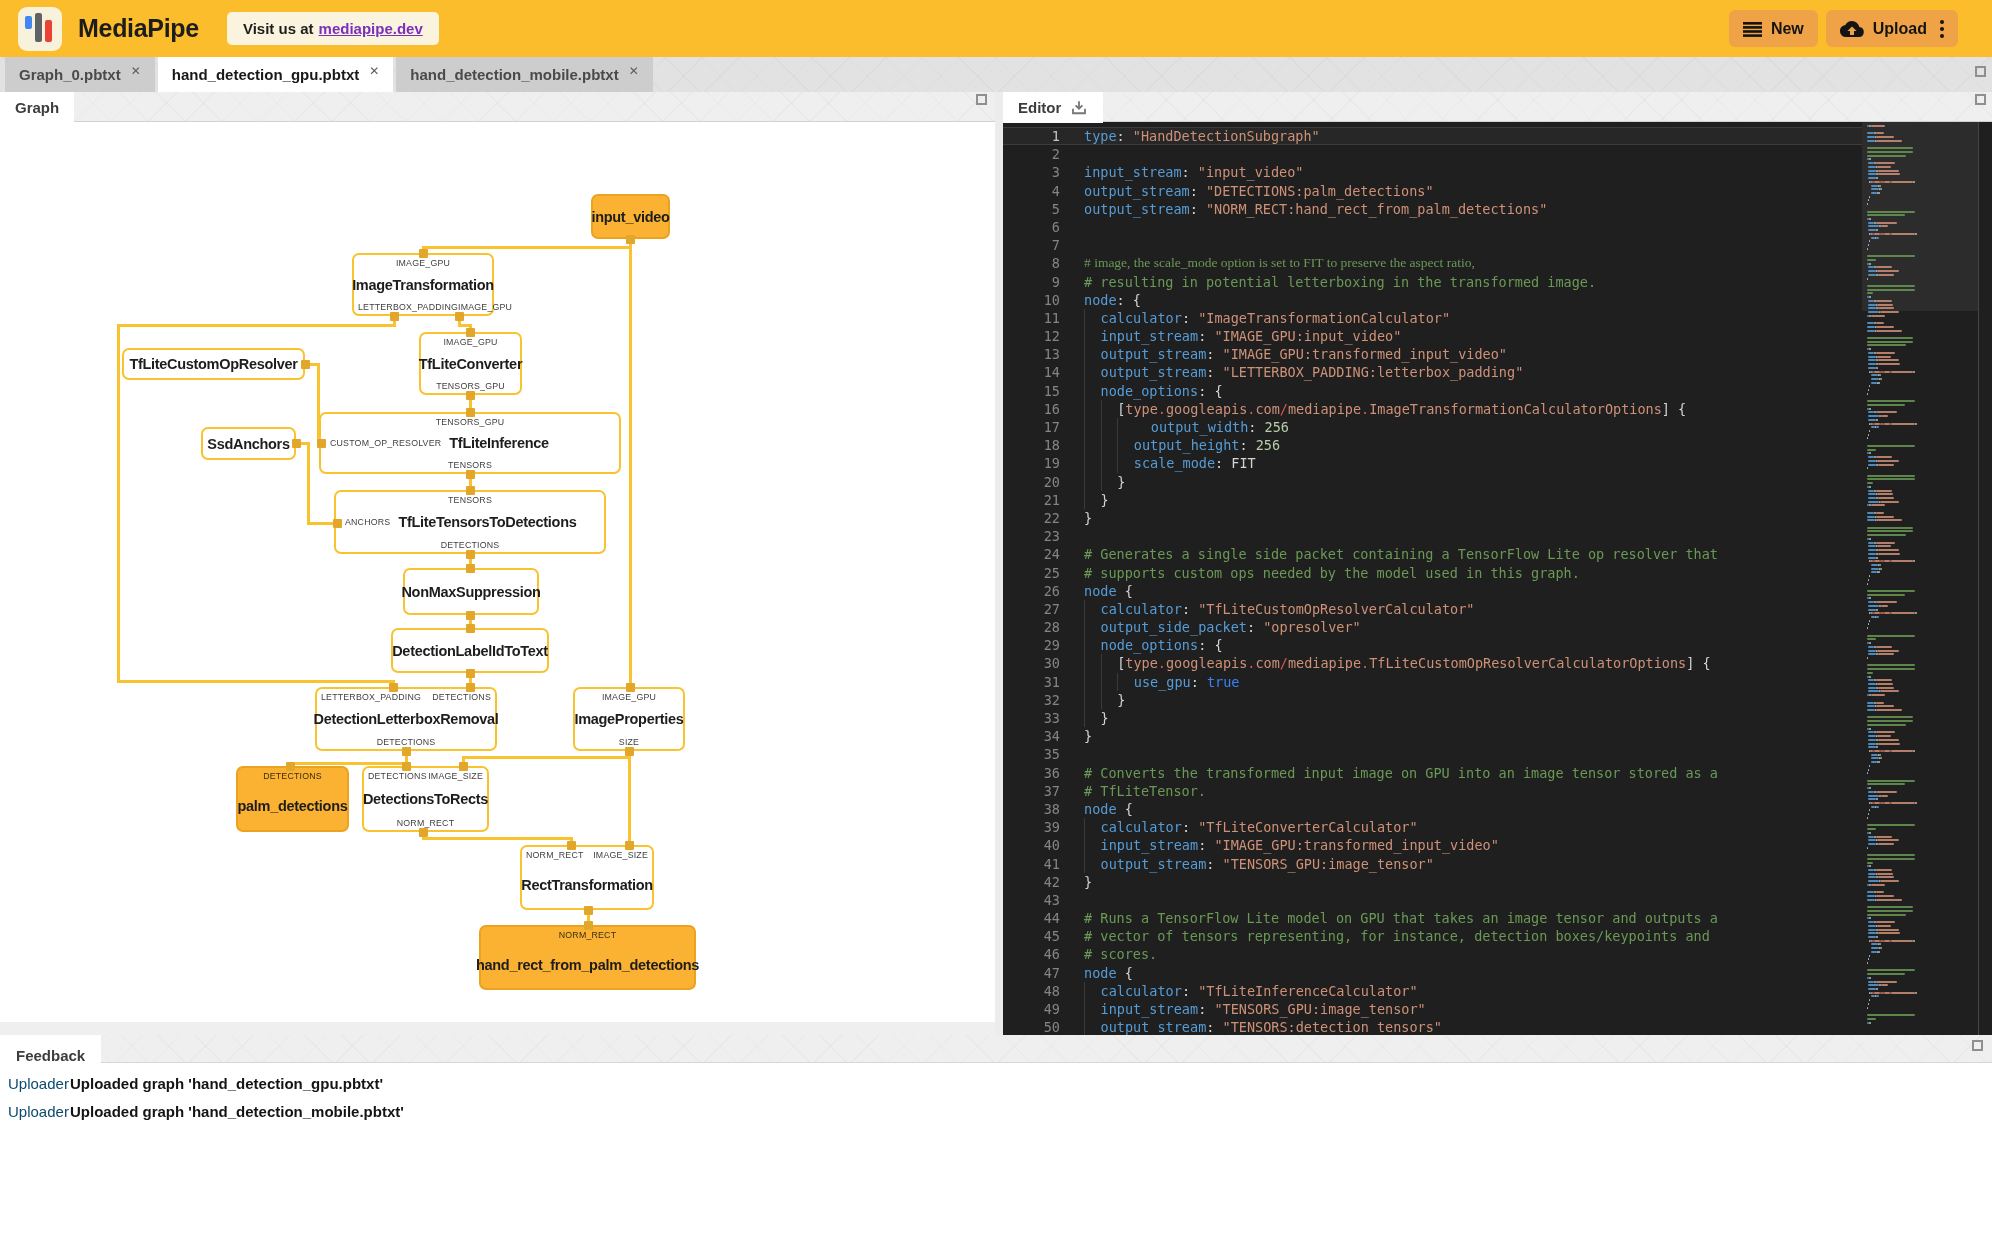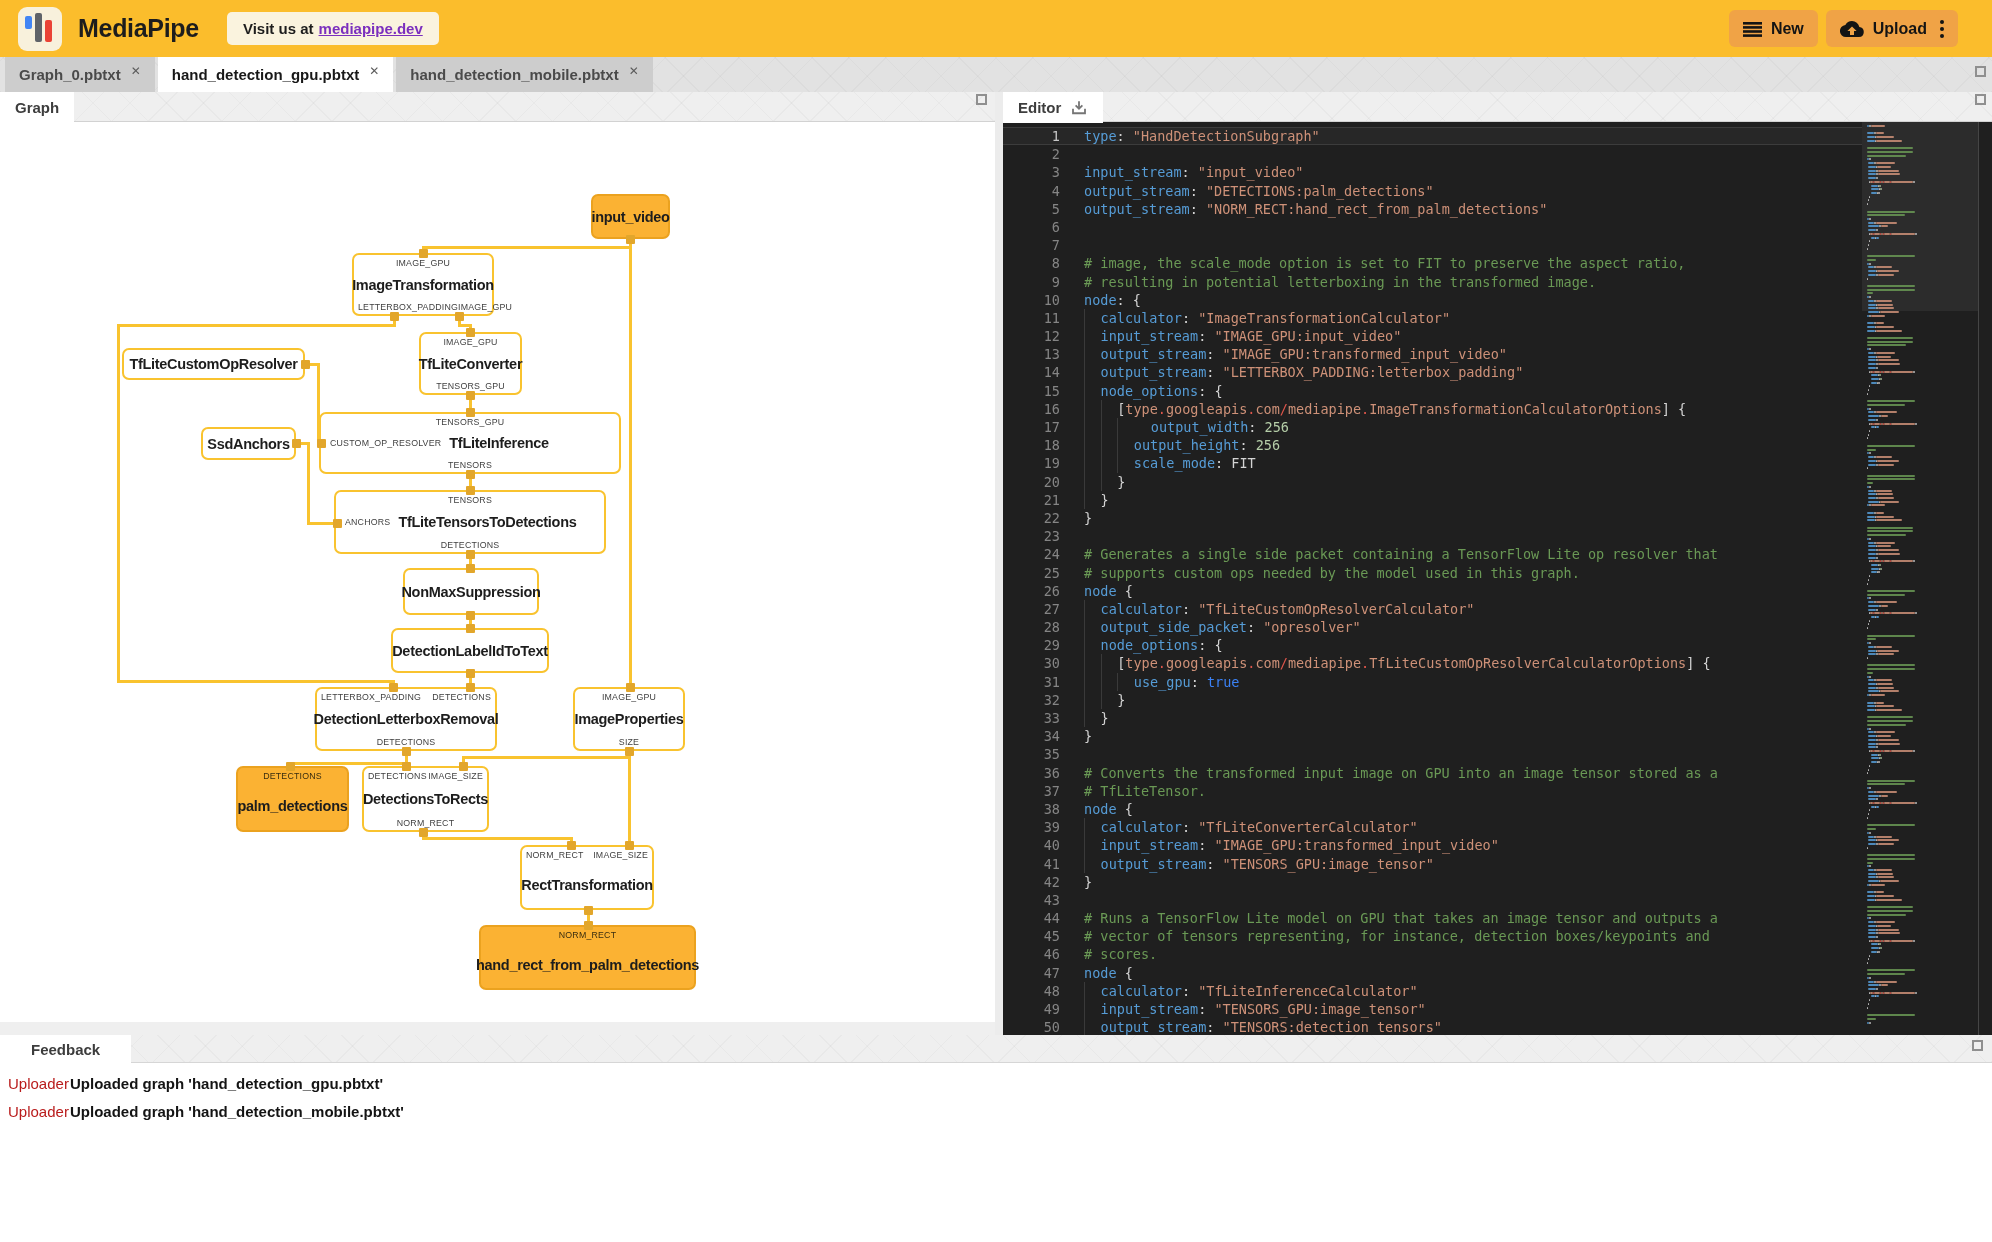--- a/index.html
+++ b/index.html
@@ -79,24 +79,24 @@
   .tk-p{color:#d4d4d4} .tk-b{color:#3b82f6} .tk-t{color:#ce9178} .tk-d{color:#e0564b} .tk-w{color:#d4d4d4}
 
   .minimap { position:absolute; right:14px; top:0; width:116px; bottom:0; overflow:hidden; cursor:pointer; }
   .mm-seg { position:absolute; height:2px; border-radius:1px; opacity:0.85; }
   .mm-view { position:absolute; left:0; right:0; top:0; background:rgba(255,255,255,0.06); }
   .scroll-line { position:absolute; right:13px; top:0; bottom:0; width:1px; background:#454545; }
 
   
   .feedback-strip { position:absolute; left:0; top:1035px; width:1992px; height:28px; border-bottom:1px solid #D6D6D6; }
   .feedback-tab { position:absolute; left:0; top:0; height:29px; background:#fff; display:flex;
-    align-items:center; padding:0 31px; font-size:15px; font-weight:bold; color:#3d3d3d; }
+    align-items:flex-end; padding:0 16px; font-size:15px; font-weight:bold; color:#3d3d3d; }
   .feedback-body { position:absolute; left:0; top:1063px; width:1992px; height:179px; background:#fff; padding-top:7px; }
   .fb-row { position:relative; height:28px; }
-  .fb-src { position:absolute; left:8px; top:5px; font-size:15px; color:#b91c1c; }
+  .fb-src { position:absolute; left:8px; top:5px; font-size:15px; color:#0c4a6e; }
   .fb-msg { position:absolute; left:70px; top:5px; font-size:15px; font-weight:bold; color:#141414; }
 
   svg { display:block; }
 </style>
 </head>
 <body>
 
 <div id="app">
 
   <div class="header">
@@ -383,21 +383,21 @@
       </div>
       <div class="editor-dark">
         <div class="code" id="code">
             <div class="cline cur"><span class="num">1</span><span class="ltxt" style="left: 81px;"><span class="tk-k">type</span><span class="tk-p">: </span><span class="tk-s">"HandDetectionSubgraph"</span></span></div>
             <div class="cline"><span class="num">2</span><span class="ltxt" style="left: 81px;"></span></div>
             <div class="cline"><span class="num">3</span><span class="ltxt" style="left: 81px;"><span class="tk-k">input_stream</span><span class="tk-p">: </span><span class="tk-s">"input_video"</span></span></div>
             <div class="cline"><span class="num">4</span><span class="ltxt" style="left: 81px;"><span class="tk-k">output_stream</span><span class="tk-p">: </span><span class="tk-s">"DETECTIONS:palm_detections"</span></span></div>
             <div class="cline"><span class="num">5</span><span class="ltxt" style="left: 81px;"><span class="tk-k">output_stream</span><span class="tk-p">: </span><span class="tk-s">"NORM_RECT:hand_rect_from_palm_detections"</span></span></div>
             <div class="cline"><span class="num">6</span><span class="ltxt" style="left: 81px;"></span></div>
             <div class="cline"><span class="num">7</span></div>
-            <div class="cline"><span class="num">8</span><span class="ltxt" style="left: 81px;"><span class="tk-c"># image, the scale_mode option is set to FIT to preserve the aspect ratio,</span></span></div>
+            <div class="cline"><span class="num">8</span><span class="ltxt" style="left: 81px; font-family: Liberation Serif, serif;"><span class="tk-c"># image, the scale_mode option is set to FIT to preserve the aspect ratio,</span></span></div>
             <div class="cline"><span class="num">9</span><span class="ltxt" style="left: 81px;"><span class="tk-c"># resulting in potential letterboxing in the transformed image.</span></span></div>
             <div class="cline"><span class="num">10</span><span class="ltxt" style="left: 81px;"><span class="tk-k">node</span><span class="tk-p">: {</span></span></div>
             <div class="cline"><span class="num">11</span><span class="ig" style="left: 81px;"></span><span class="ltxt" style="left: 97.6px;"><span class="tk-k">calculator</span><span class="tk-p">: </span><span class="tk-s">"ImageTransformationCalculator"</span></span></div>
             <div class="cline"><span class="num">12</span><span class="ig" style="left: 81px;"></span><span class="ltxt" style="left: 97.6px;"><span class="tk-k">input_stream</span><span class="tk-p">: </span><span class="tk-s">"IMAGE_GPU:input_video"</span></span></div>
             <div class="cline"><span class="num">13</span><span class="ig" style="left: 81px;"></span><span class="ltxt" style="left: 97.6px;"><span class="tk-k">output_stream</span><span class="tk-p">: </span><span class="tk-s">"IMAGE_GPU:transformed_input_video"</span></span></div>
             <div class="cline"><span class="num">14</span><span class="ig" style="left: 81px;"></span><span class="ltxt" style="left: 97.6px;"><span class="tk-k">output_stream</span><span class="tk-p">: </span><span class="tk-s">"LETTERBOX_PADDING:letterbox_padding"</span></span></div>
             <div class="cline"><span class="num">15</span><span class="ig" style="left: 81px;"></span><span class="ltxt" style="left: 97.6px;"><span class="tk-k">node_options</span><span class="tk-p">: {</span></span></div>
             <div class="cline"><span class="num">16</span><span class="ig" style="left: 81px;"></span><span class="ig" style="left: 97.6px;"></span><span class="ltxt" style="left: 114.2px;"><span class="tk-p">[</span><span class="tk-t">type</span><span class="tk-d">.</span><span class="tk-t">googleapis</span><span class="tk-d">.</span><span class="tk-t">com</span><span class="tk-d">/</span><span class="tk-t">mediapipe</span><span class="tk-d">.</span><span class="tk-t">ImageTransformationCalculatorOptions</span><span class="tk-p">] {</span></span></div>
             <div class="cline"><span class="num">17</span><span class="ig" style="left: 81px;"></span><span class="ig" style="left: 97.6px;"></span><span class="ig" style="left: 114.2px;"></span><span class="ltxt" style="left: 130.8px; margin-left: 17px;"><span class="tk-k">output_width</span><span class="tk-p">: </span><span class="tk-n">256</span></span></div>
             <div class="cline"><span class="num">18</span><span class="ig" style="left: 81px;"></span><span class="ig" style="left: 97.6px;"></span><span class="ig" style="left: 114.2px;"></span><span class="ltxt" style="left: 130.8px;"><span class="tk-k">output_height</span><span class="tk-p">: </span><span class="tk-n">256</span></span></div>

